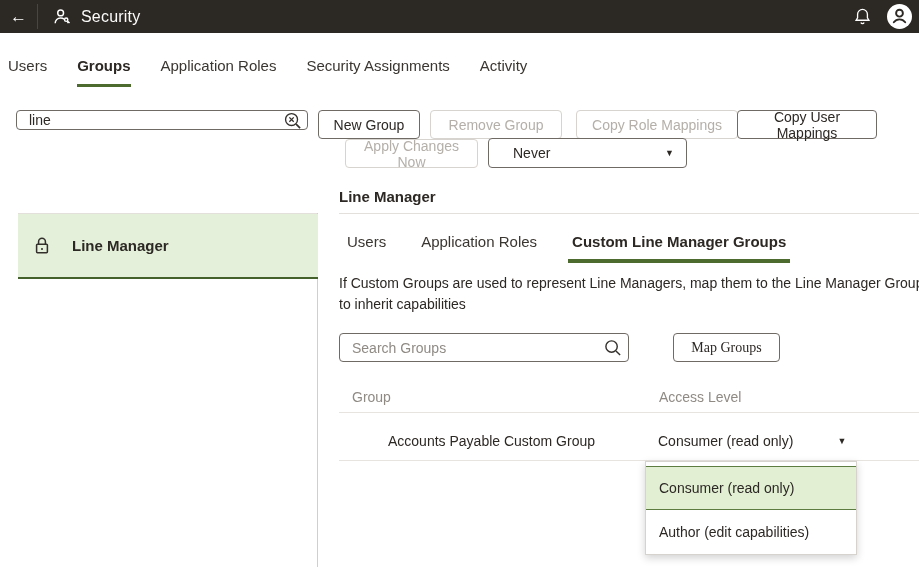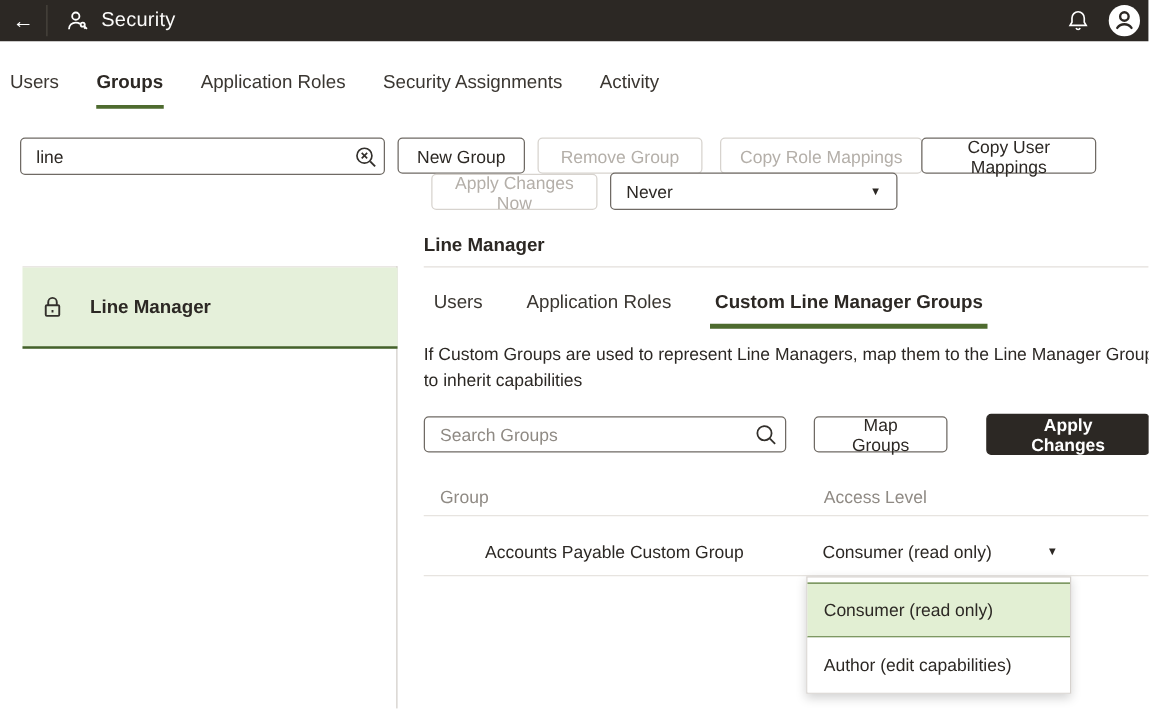--- a/index.html
+++ b/index.html
@@ -17,21 +17,21 @@
   .topbar .bell { width: 34px; height: 33px; display: flex; align-items: center; justify-content: center; cursor: pointer; }
   .topbar .avatar { width: 40px; height: 33px; display: flex; align-items: center; justify-content: center; cursor: pointer; }
 
   
   .main-tabs { position: absolute; left: 8px; top: 52px; display: flex; gap: 30px; }
   .main-tabs .tab { font-size: 15px; color: #3a3631; padding: 5px 0 13px 0; position: relative; cursor: pointer; }
   .main-tabs .tab.active { font-weight: bold; color: #2c2824; text-align: right; }
   .main-tabs .tab.active::after { content: ""; position: absolute; left: 0; right: 0; bottom: 0; height: 3px; background: #4e6b2f; }
 
   
-  .searchbox { position: absolute; left: 16px; top: 110px; width: 292px; height: 30px; border: 1px solid #6f6a64; border-radius: 4px; background: #fff; display: flex; align-items: center; }
+  .searchbox { position: absolute; left: 16px; top: 110px; width: 292px; height: 20px; border: 1px solid #6f6a64; border-radius: 4px; background: #fff; display: flex; align-items: center; }
   .searchbox input { flex: 1; border: 0; outline: none; font-size: 14px; padding: 0 8px 0 12px; color: #2c2824; font-family: inherit; background: transparent; }
   .searchbox .clear { width: 30px; display: flex; align-items: center; justify-content: center; cursor: pointer; }
 
   .btn { position: absolute; height: 29px; border: 1px solid #6f6a64; border-radius: 4px; background: #fff; color: #2c2824; font-size: 14px; font-family: inherit; display: flex; align-items: center; justify-content: center; cursor: pointer; padding: 0 14px; }
   .btn.disabled { border-color: #d7d3ce; color: #b4afa9; cursor: default; }
   .btn.primary { background: #2c2824; border-color: #2c2824; color: #fff; }
 
   .select { position: absolute; height: 30px; border: 1px solid #6f6a64; border-radius: 4px; background: #fff; display: flex; align-items: center; cursor: pointer; }
   .select .val { font-size: 14px; color: #2c2824; padding-left: 12px; flex: 1; }
   .select .caret { font-size: 9px; color: #2c2824; padding-right: 12px; }
@@ -128,21 +128,21 @@
       </svg>
     </div>
   </div>
 
   <button class="btn" style="left:318px; top:110px; width:102px;">New Group</button>
   <button class="btn disabled" style="left:430px; top:110px; width:132px;">Remove Group</button>
   <button class="btn disabled" style="left:576px; top:110px; width:162px;">Copy Role Mappings</button>
   <button class="btn" style="left:737px; top:110px; width:140px;">Copy User Mappings</button>
   <button class="btn disabled" style="left:345px; top:139px; width:133px;">Apply Changes Now</button>
 
-  <div class="select" style="left:488px; top:138px; width:230px;">
+  <div class="select" style="left:488px; top:138px; width:199px;padding-left:12px;">
     <div class="val">Never</div>
     <div class="caret">▼</div>
   </div>
 
   <div class="leftpane-topline"></div>
   <div class="vdivider"></div>
   <div class="group-item">
     <div class="lock">
       <svg width="18" height="21" viewBox="0 0 20 22" fill="none" stroke="#33302c" stroke-width="1.7">
         <path d="M6.2 9.5 V6.8 a3.8 3.8 0 0 1 7.6 0 V9.5"></path>
@@ -167,22 +167,21 @@
   <div class="groups-searchbox">
     <input type="text" placeholder="Search Groups" style="">
     <div class="mag">
       <svg width="18" height="18" viewBox="0 0 19 19" fill="none" stroke="#33302c" stroke-width="1.5">
         <circle cx="8" cy="8" r="6"></circle>
         <path d="M12.6 12.6 L17 17"></path>
       </svg>
     </div>
   </div>
 
-  <button class="btn" style="left:651px; top:333px; width:107px;">Map Groups</button>
-  <button class="btn primary" style="left:789px; top:331px; width:131px; height:33px; font-weight:bold;">Apply Changes</button>
+  <button class="btn" style="left:673px; top:333px; width:107px;font-family:Liberation Serif, serif;">Map Groups</button>
 
   <div class="col-head" style="left:352px;">Group</div>
   <div class="col-head" style="left:659px;text-align:center;">Access Level</div>
   <div class="thead-border"></div>
 
   <div class="cell-group">Accounts Payable Custom Group</div>
   <div class="row-select">
     <div class="val">Consumer (read only)</div>
     <div class="caret">▼</div>
   </div>

